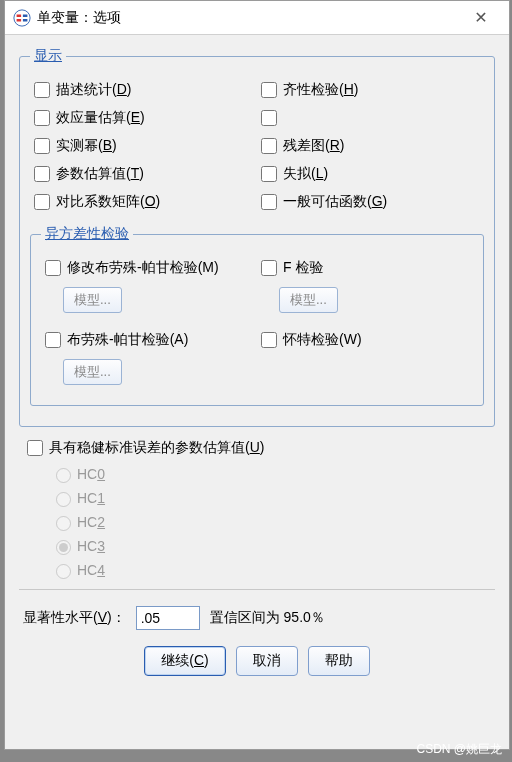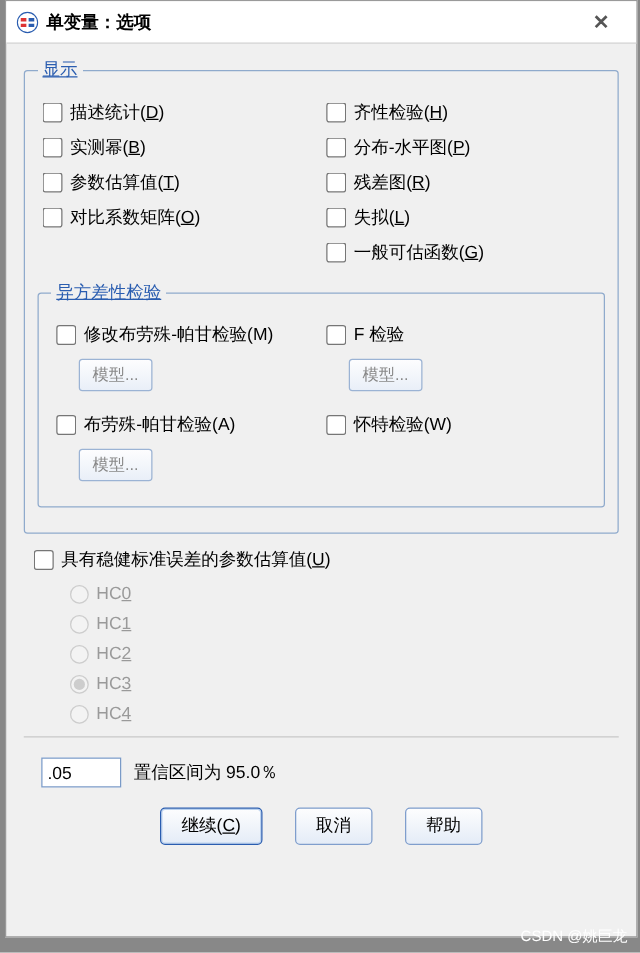--- a/index.html
+++ b/index.html
@@ -1,18 +1,18 @@
 <!DOCTYPE html>
 <html><head>
 <meta charset="utf-8">
 <style>
 * { box-sizing: border-box; font-family: "Microsoft YaHei", "SimSun", sans-serif; }
 body { margin: 0; background: #888; width: 512px; height: 762px; position: relative; }
 .window { position: absolute; left: 4px; top: 0; width: 506px; height: 750px; background: #f0f0f0; border: 1px solid #9a9a9a; }
-.titlebar { height: 34px; background: #fff; border-bottom: 1px solid #d0d0d0; display: flex; align-items: center; padding: 0 8px; font-weight: bold; }
+.titlebar { height: 34px; background: #fff; border-bottom: 1px solid #d0d0d0; display: flex; align-items: center; padding: 0 8px; }
 .ticon { width: 18px; height: 18px; margin-right: 6px; }
 .title { font-size: 14px; color: #000; flex: 1; }
 .close { width: 40px; text-align: center; font-size: 16px; color: #555; cursor: pointer; }
 .content { padding: 12px 14px 10px 14px; }
 fieldset { border: 1px solid #8faacc; border-radius: 3px; margin: 0 0 10px 0; padding: 8px 10px 10px 10px; }
 legend { color: #2a5db0; font-size: 14px; padding: 0 4px; text-decoration: underline; }
 .row2 { display: flex; }
 .col { flex: 1; }
 .chk { display: flex; align-items: center; font-size: 14px; margin: 6px 0; }
 .chk input[type=checkbox] { width: 16px; height: 16px; margin-right: 6px; }
@@ -20,21 +20,21 @@
 .hetero-row { display: flex; margin-bottom: 4px; }
 .hetero-row .ccol { flex: 1; }
 .mbtn { display: inline-block; background: linear-gradient(#fdfdfe,#e9eff8); border: 1px solid #9bb3d4; border-radius: 3px; padding: 3px 10px; font-size: 13px; color: #888; margin: 2px 0 6px 22px; cursor: default; }
 .sep { border: none; border-top: 1px solid #c8c8c8; margin: 8px 0 10px 0; }
 .robust-block { padding: 0 4px; }
 .radio-list { margin: 6px 0 10px 28px; }
 .ritem { display: flex; align-items: center; font-size: 14px; color: #9a9a9a; margin: 6px 0; }
 .ritem input[type=radio] { width: 15px; height: 15px; margin-right: 6px; }
 .sigrow { display: flex; align-items: center; font-size: 14px; padding: 6px 4px 12px 4px; }
 .sigrow input[type=text] { width: 64px; height: 24px; font-size: 14px; padding: 0 4px; margin: 0 10px; border: 1px solid #7a9ac7; background: #fff; }
-.btnbar { display: flex; justify-content: center; gap: 26px; padding: 4px 0 2px 0; }
+.btnbar { display: flex; justify-content: center; gap: 10px; padding: 4px 0 2px 0; }
 .btn { background: linear-gradient(#fdfdfe,#e4ecf7); border: 1px solid #7f9ecd; border-radius: 4px; padding: 5px 16px; font-size: 14px; cursor: pointer; }
 .btn.primary { border: 1px solid #2a5db0; box-shadow: 0 0 0 1px #bcd3f0 inset; }
 .watermark { position: absolute; right: 10px; bottom: 4px; font-size: 12px; color: #ffffff; }
 </style>
 </head>
 <body>
 
 <div class="window">
   <div class="titlebar">
     <svg class="ticon" viewBox="0 0 20 20">
@@ -51,39 +51,42 @@
     <fieldset>
       <legend>显示</legend>
       <div class="row2">
         <div class="col" id="disp-left">
             <label class="chk">
               <input type="checkbox" style="">
               <span><span>描述统计(</span><span class="accel">D</span><span>)</span></span>
             </label>
             <label class="chk">
               <input type="checkbox" style="">
+              <span><span>效应量估算(</span><span class="accel">E</span><span>)</span></span>
+            </label>
+            <label class="chk">
+              <input type="checkbox" style="">
               <span><span>实测幂(</span><span class="accel">B</span><span>)</span></span>
             </label>
             <label class="chk">
               <input type="checkbox" style="">
               <span><span>参数估算值(</span><span class="accel">T</span><span>)</span></span>
             </label>
             <label class="chk">
               <input type="checkbox" style="">
               <span><span>对比系数矩阵(</span><span class="accel">O</span><span>)</span></span>
             </label>
           </div>
         <div class="col" id="disp-right">
             <label class="chk">
               <input type="checkbox" style="">
               <span><span>齐性检验(</span><span class="accel">H</span><span>)</span></span>
             </label>
             <label class="chk">
               <input type="checkbox" style="">
-              <span><span>分布-水平图(</span><span class="accel">P</span><span>)</span></span>
             </label>
             <label class="chk">
               <input type="checkbox" style="">
               <span><span>残差图(</span><span class="accel">R</span><span>)</span></span>
             </label>
             <label class="chk">
               <input type="checkbox" style="">
               <span><span>失拟(</span><span class="accel">L</span><span>)</span></span>
             </label>
             <label class="chk">
@@ -147,20 +150,21 @@
           <label class="ritem">
             <input type="radio" name="hc" disabled="" style="">
             <span>HC<span class="accel">4</span></span>
           </label>
         </div>
     </div>
 
     <hr class="sep">
 
     <div class="sigrow">
+      <span><span>显著性水平(</span><span class="accel">V</span><span>)：</span></span>
       <input type="text" value=".05" style="">
       <span>置信区间为 95.0％</span>
     </div>
 
     <div class="btnbar">
       <button class="btn primary">
         <span>继续(</span><span class="accel">C</span><span>)</span>
       </button>
       <button class="btn">取消</button>
       <button class="btn">帮助</button>

